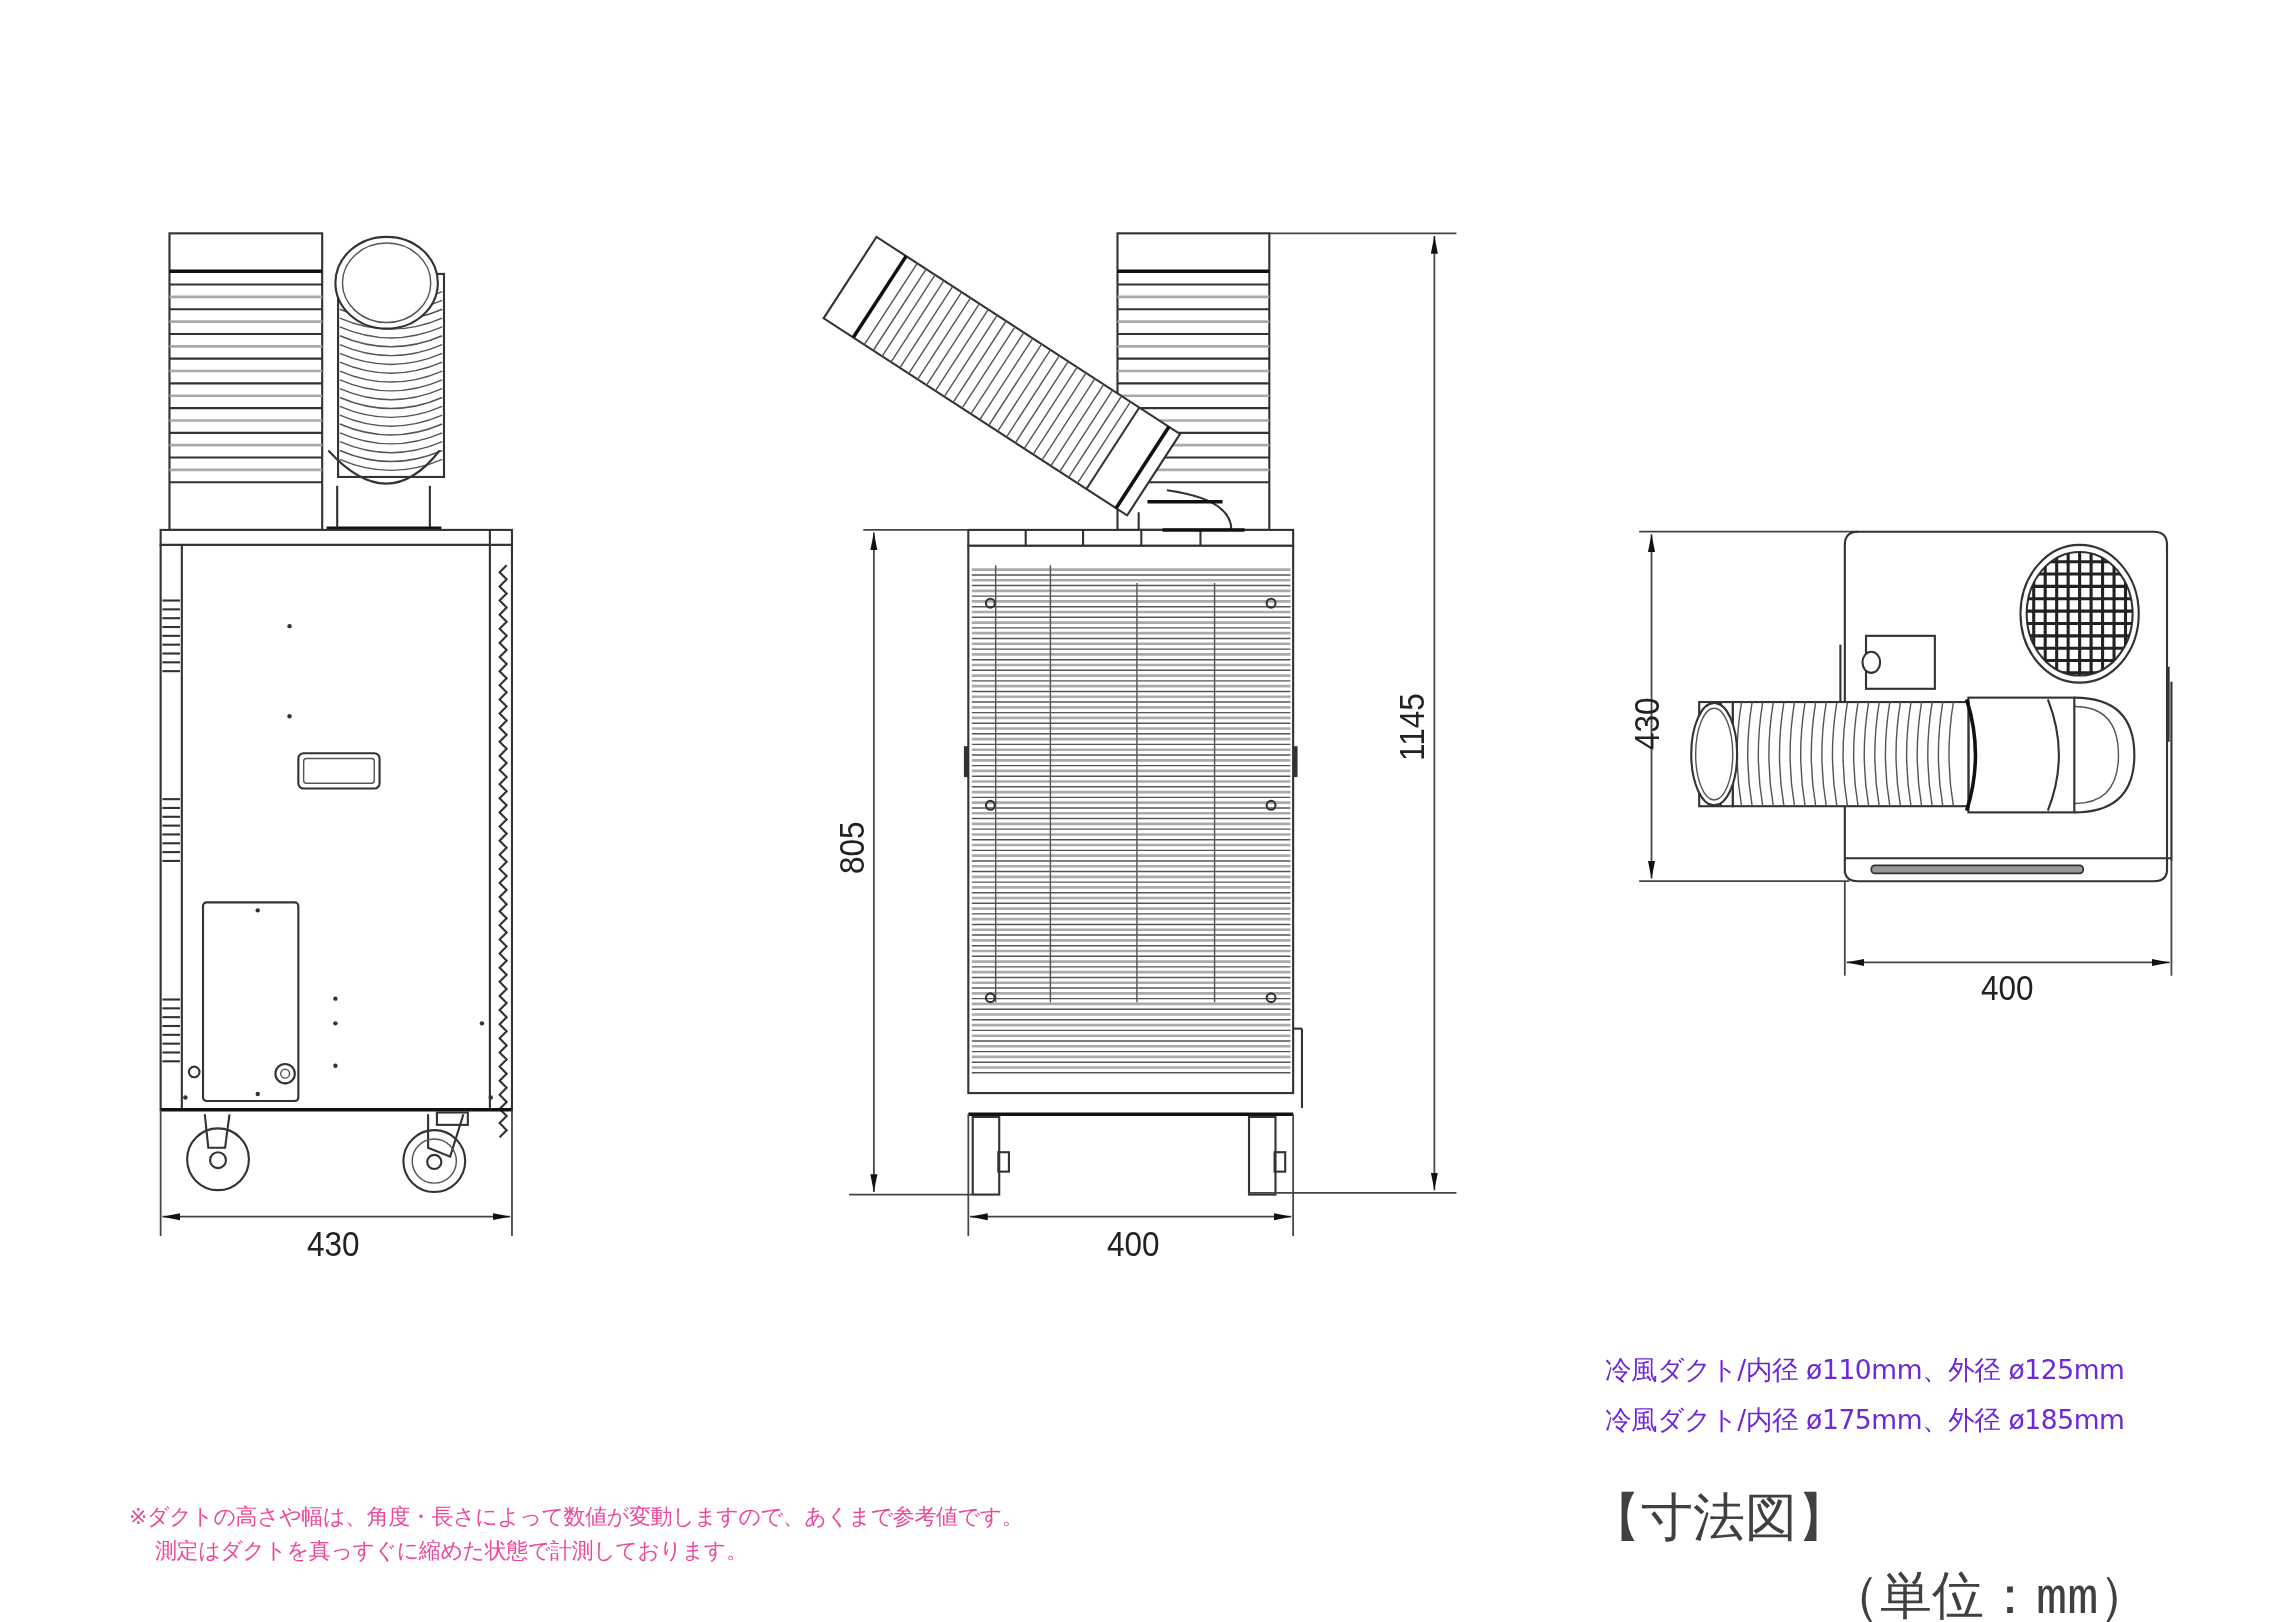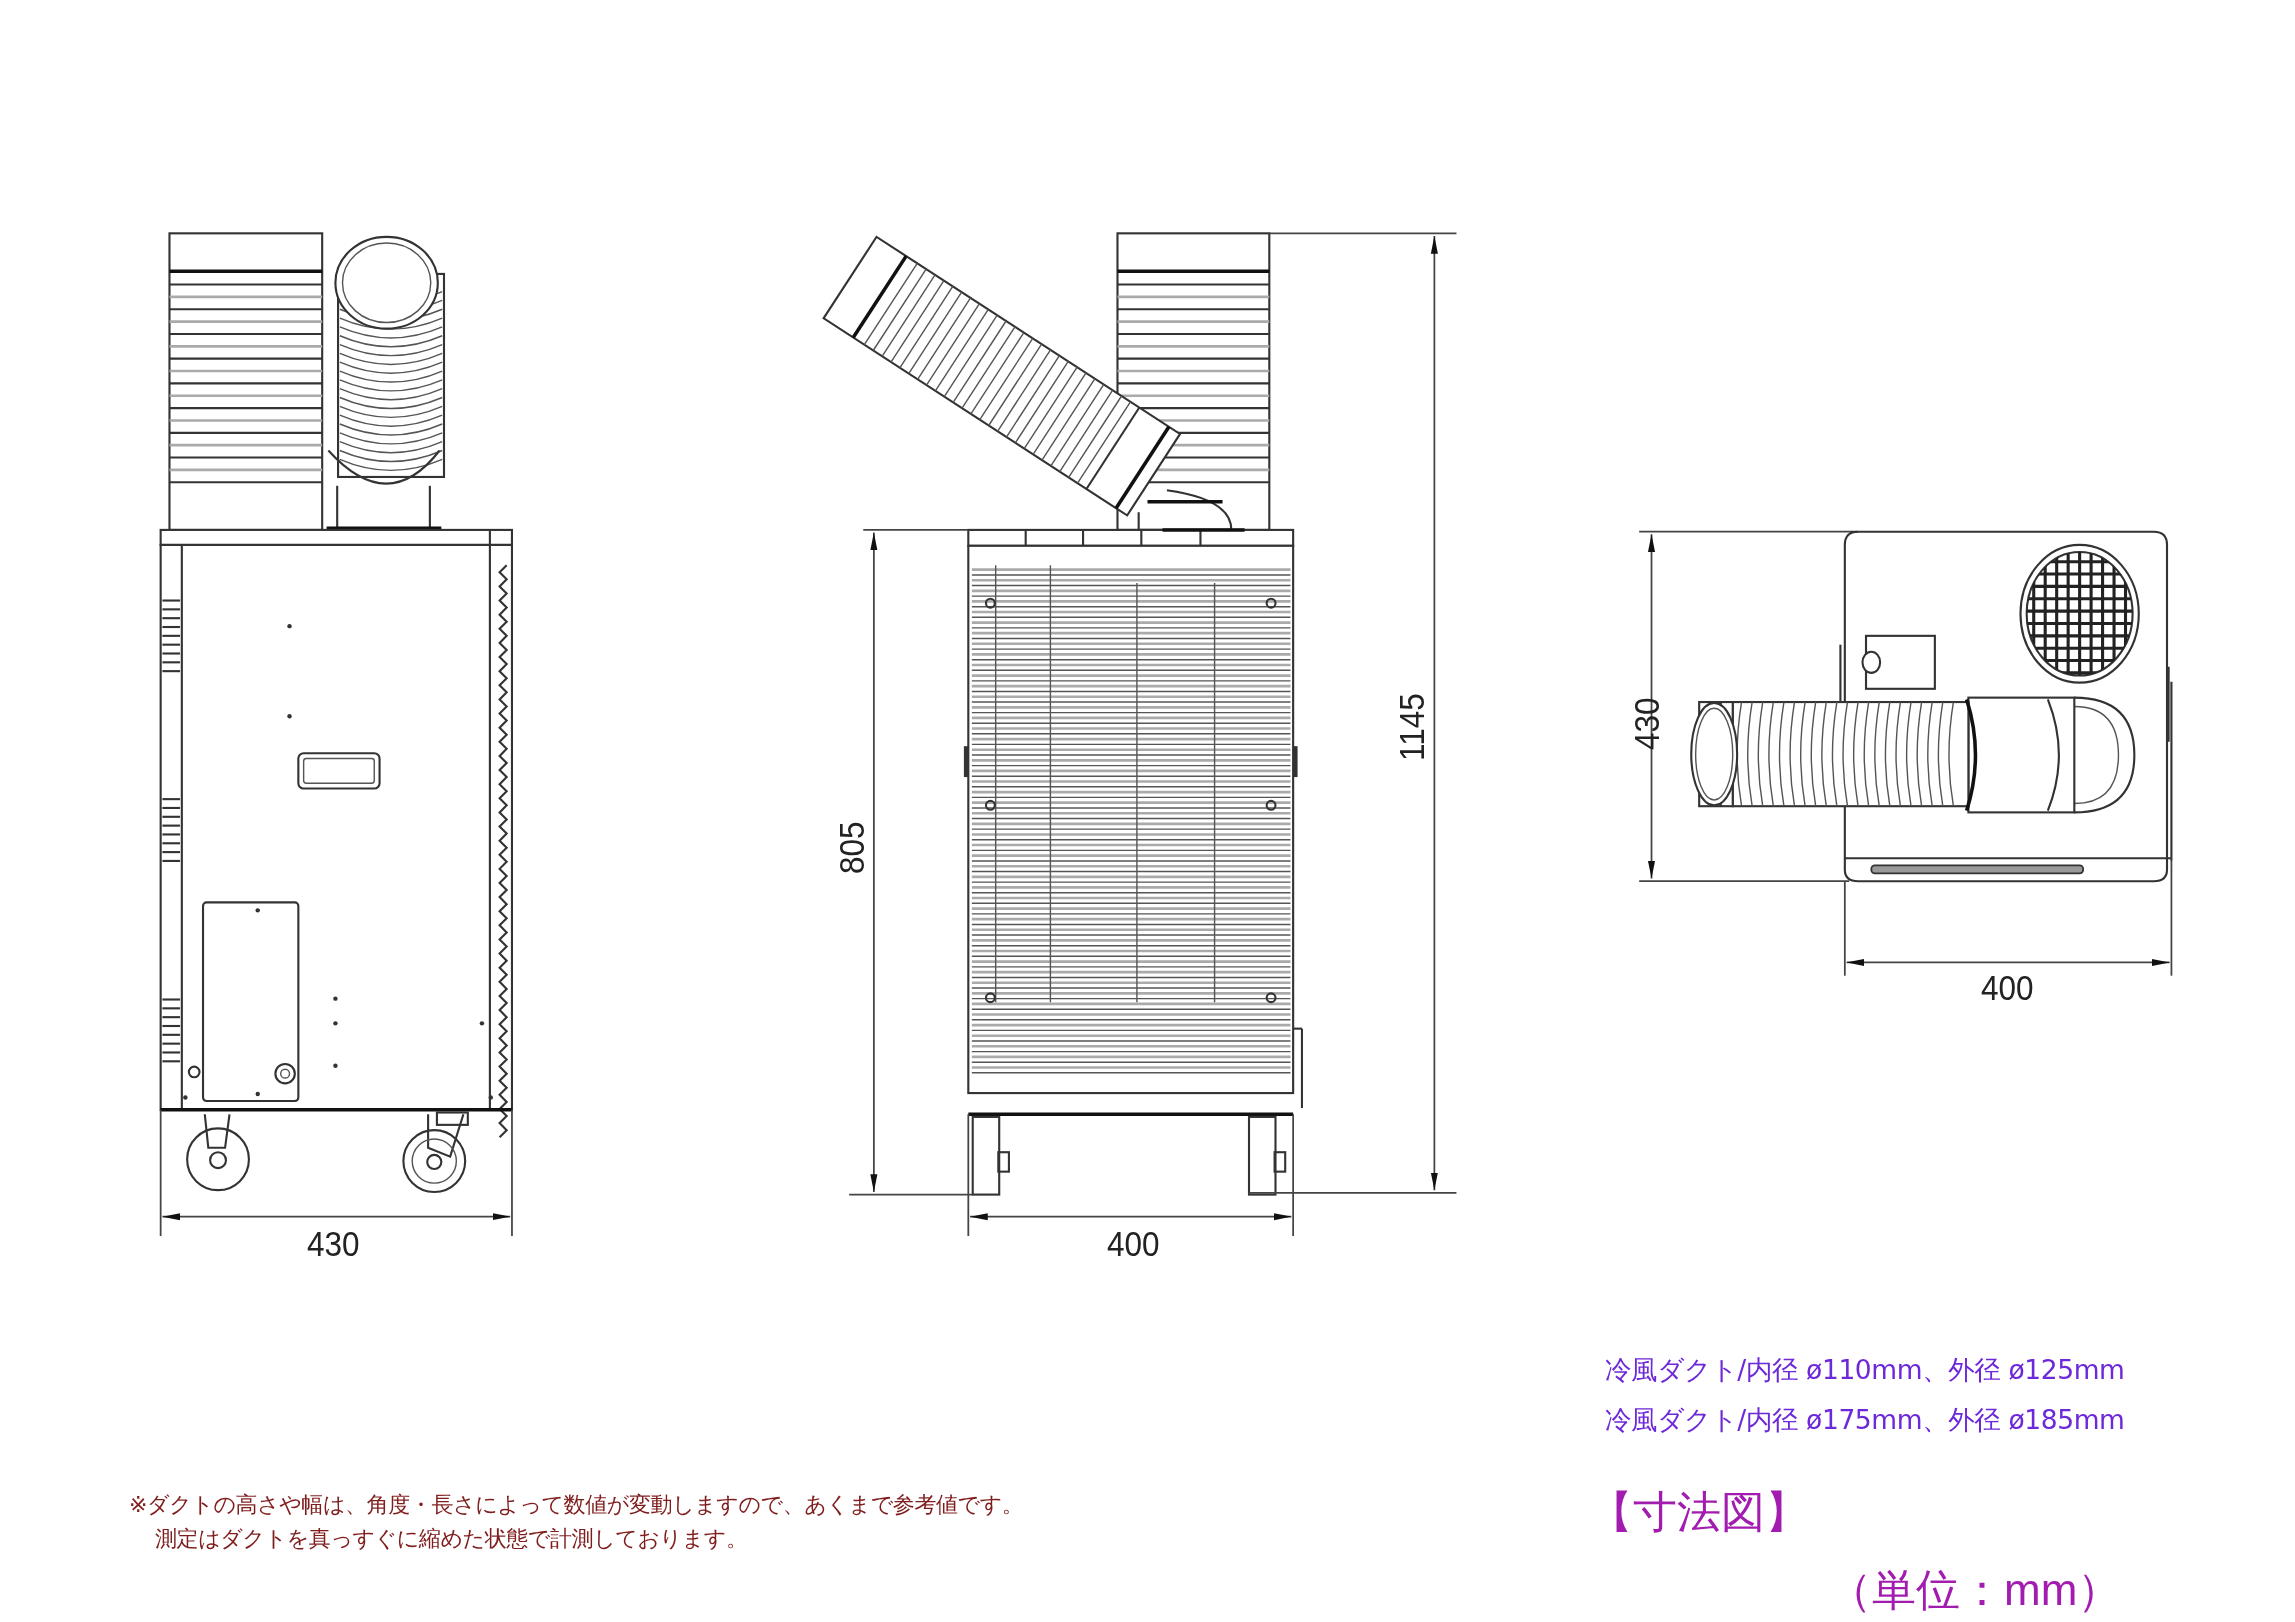--- a/index.html
+++ b/index.html
@@ -9,23 +9,23 @@
   .ln { stroke: #333; stroke-width: 2.4; fill: none; }
   .ln-thin { stroke: #555; stroke-width: 1.6; fill: none; }
   .ln-gray { stroke: #aaa; stroke-width: 3; fill: none; }
   .ln-dark { stroke: #111; stroke-width: 4; fill: none; }
   .fill-white { fill: #fff; }
   .dim { stroke: #444; stroke-width: 2; fill: none; }
   .arrow { fill: #111; }
   .spec { position: absolute; font-family: "DejaVu Sans", sans-serif; font-size: 26.5px;
           color: #6d28d9; white-space: nowrap; letter-spacing: -0.4px; }
   .note { position: absolute; font-family: "DejaVu Sans", sans-serif; font-size: 22px;
-          color: #7f1d1d; white-space: nowrap; letter-spacing: -0.4px; }
-  .title { position: absolute; font-family: Liberation Sans, sans-serif; font-size: 44px;
-           color: #a21caf; white-space: nowrap; }
+          color: #ec4899; white-space: nowrap; letter-spacing: -0.4px; margin-top: 12px; }
+  .title { position: absolute; font-family: Liberation Mono, monospace; font-size: 52px;
+           color: #404040; white-space: nowrap; }
 </style>
 </head>
 <body>
 
 <svg id="drawing" viewBox="0 0 2600 1838" xmlns="http://www.w3.org/2000/svg">
   <defs>
     <marker id="arr" viewBox="0 0 20 10" refX="20" refY="5" markerWidth="20" markerHeight="10" orient="auto-start-reverse" markerUnits="userSpaceOnUse">
       <path d="M0,1 L20,5 L0,9 Z" class="arrow"></path>
     </marker>
   </defs>

